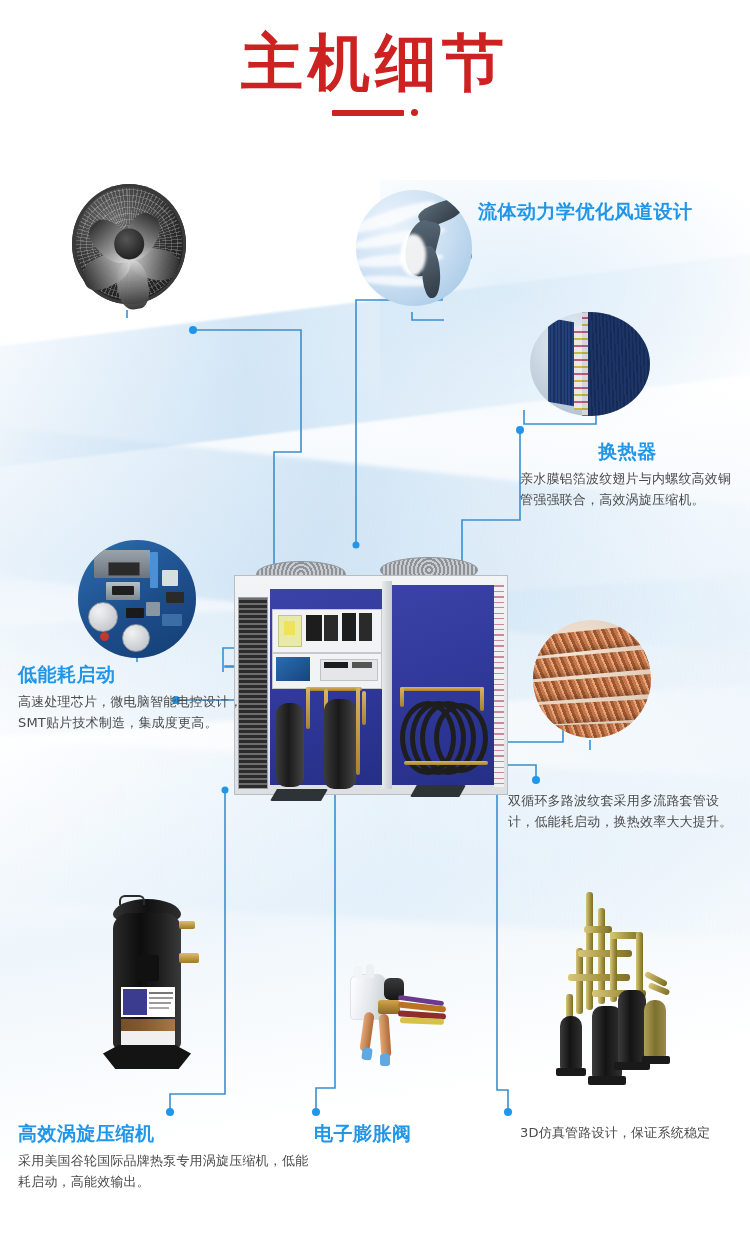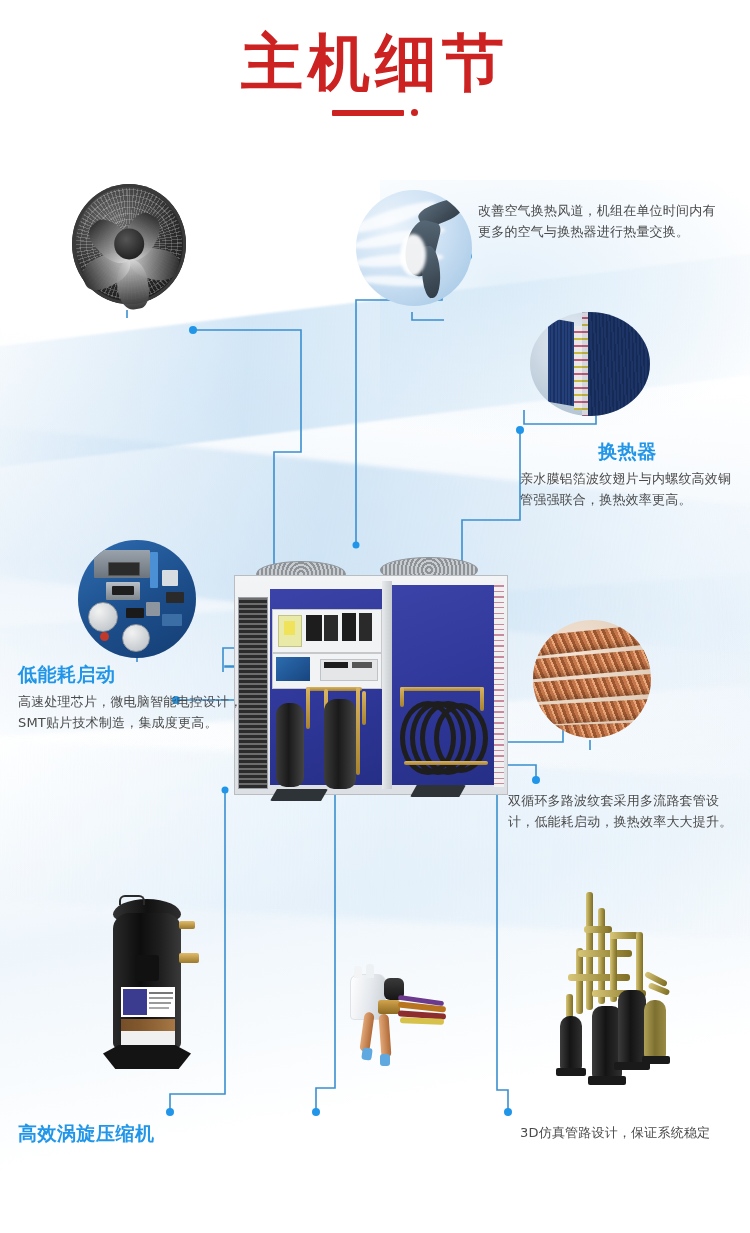--- a/index.html
+++ b/index.html
@@ -368,42 +368,44 @@
     <div class="p3-cyl" style="left:44px;top:116px;width:30px;height:72px;"></div>
     <div class="p3-cyl" style="left:70px;top:100px;width:28px;height:74px;"></div>
     <div class="p3-cyl gold" style="left:96px;top:110px;width:22px;height:58px;"></div>
     <div class="p3-foot" style="left:8px;top:178px;width:30px;height:8px;"></div>
     <div class="p3-foot" style="left:40px;top:186px;width:38px;height:9px;"></div>
     <div class="p3-foot" style="left:66px;top:172px;width:36px;height:8px;"></div>
     <div class="p3-foot" style="left:94px;top:166px;width:28px;height:8px;"></div>
   </div>
 
   <div class="callout" style="left:478px;top:200px;width:250px;">
-    <p>改善空气换热风道，机组在单位时间内有更多的空气与换热器进行热量交换。</p>
+    <h3>流体动力学优化风道设计</h3>
   </div>
 
 
   <div class="callout center" style="left:520px;top:440px;width:215px;">
     <h3>换热器</h3>
-    <p>亲水膜铝箔波纹翅片与内螺纹高效铜管强强联合，换热效率更高。</p>
+    <p>亲水膜铝箔波纹翅片与内螺纹高效铜管强强联合，高效涡旋压缩机。</p>
   </div>
 
   <div class="callout" style="left:18px;top:663px;width:230px;">
     <h3>低能耗启动</h3>
     <p>高速处理芯片，微电脑智能电控设计，SMT贴片技术制造，集成度更高。</p>
   </div>
 
   <div class="callout center" style="left:508px;top:790px;width:232px;">
     <p>双循环多路波纹套采用多流路套管设计，低能耗启动，换热效率大大提升。</p>
   </div>
 
   <div class="callout" style="left:18px;top:1122px;width:300px;">
     <h3>高效涡旋压缩机</h3>
+    <p>采用美国谷轮国际品牌热泵专用涡旋压缩机，低能耗启动，高能效输出。</p>
   </div>
 
   <div class="callout" style="left:314px;top:1122px;width:186px;">
+    <h3>电子膨胀阀</h3>
   </div>
 
   <div class="callout" style="left:520px;top:1122px;width:220px;">
     <p>3D仿真管路设计，保证系统稳定</p>
   </div>
 
 </div>
 
 </body></html>

